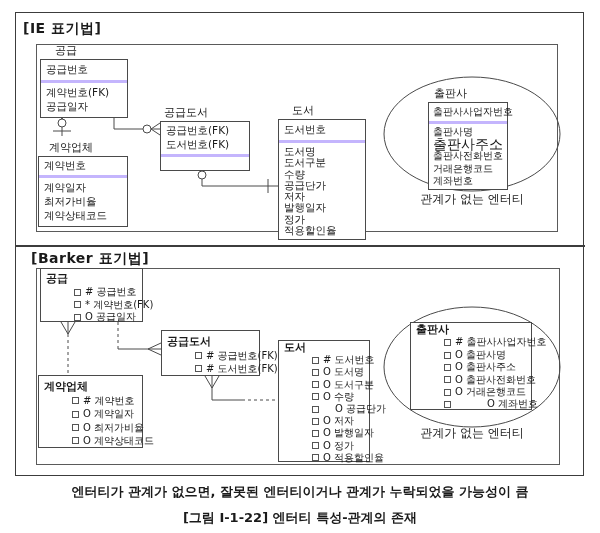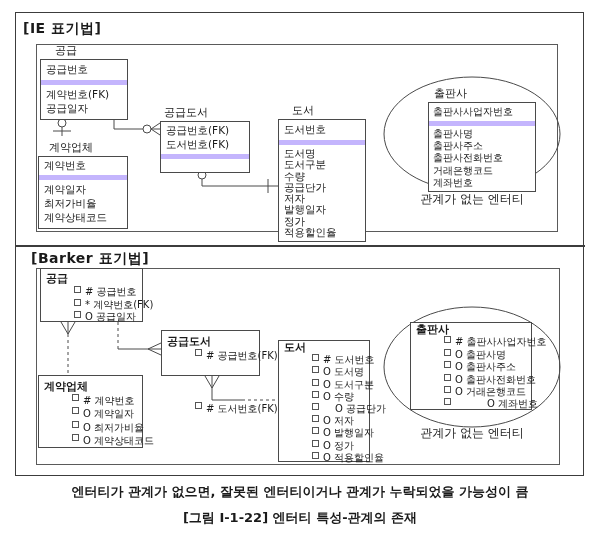--- a/index.html
+++ b/index.html
@@ -13,28 +13,28 @@
   .ie-frame{left:36px;top:44px;width:522px;height:188px;}
   .bk-frame{left:36px;top:268px;width:524px;height:197px;}
   .panel-label{font-weight:bold;font-size:14px;letter-spacing:.5px;z-index:3;background:#fff;padding:0 3px;}
   
   .wires{left:0;top:0;z-index:2;}
   
   .ie-ent{position:absolute;z-index:3;}
   .ent-label{font-size:11px;line-height:12px;display:inline-block;background:#fff;padding:0 2px;position:relative;top:-1px;white-space:nowrap;}
   .ent-label.nobg{background:transparent;}
   .ebox{border:1px solid #4a4a4a;background:#fff;box-sizing:border-box;}
-  .ehead{border-bottom:5px solid #c4b5fd;padding:3px 5px 3px;box-sizing:border-box;}
+  .ehead{border-bottom:3px solid #c4b5fd;padding:3px 5px 3px;box-sizing:border-box;}
   .ebody{padding:3px 5px;box-sizing:border-box;}
   .irow{font-size:10.5px;white-space:nowrap;}
   
   .bk-ent{position:absolute;border:1px solid #4a4a4a;background:#fff;box-sizing:border-box;
           padding:2px 5px;z-index:3;}
   .bk-title{font-weight:bold;font-size:11px;white-space:nowrap;}
-  .brow{display:flex;gap:4px;font-size:10px;white-space:nowrap;padding-left:28px;}
+  .brow{display:flex;align-items:center;gap:4px;font-size:10px;white-space:nowrap;padding-left:28px;}
   .sq{width:7px;height:7px;border:1px solid #555;box-sizing:border-box;flex:none;display:inline-block;background:#fff;}
   .note-text{font-size:12px;white-space:nowrap;transform:translateX(-50%);z-index:3;}
   
   .caption{left:0;width:600px;text-align:center;font-weight:bold;font-size:13px;white-space:nowrap;}
 </style>
 </head>
 <body>
 
 <div class="stage">
 
@@ -172,27 +172,27 @@
         <div class="irow" style="line-height:11.3px;">저자</div>
         <div class="irow" style="line-height:11.3px;">발행일자</div>
         <div class="irow" style="line-height:11.3px;">정가</div>
         <div class="irow" style="line-height:11.3px;">적용할인율</div>
       </div>
     </div>
   </div>
 
   <div class="ie-ent" style="left:428px;top:83px;width:92px;">
     <div class="ent-label nobg" style="margin-left:4px;">출판사</div>
-    <div class="ebox" style="width:108px;">
+    <div class="ebox" style="width:80px;">
       <div class="ehead" style="padding:2px 4px;">
           <div class="irow" style="font-size:10px;">출판사사업자번호</div>
         </div>
       <div class="ebody" style="padding:2px 4px;">
         <div class="irow" style="line-height:12.2px;font-size:10px;">출판사명</div>
-        <div class="irow" style="line-height:12.2px;font-size:10px;">출판사주소</div>
+        <div class="irow" style="line-height:12.2px;font-size:14px;">출판사주소</div>
         <div class="irow" style="line-height:12.2px;font-size:10px;">출판사전화번호</div>
         <div class="irow" style="line-height:12.2px;font-size:10px;">거래은행코드</div>
         <div class="irow" style="line-height:12.2px;font-size:10px;">계좌번호</div>
       </div>
     </div>
   </div>
 
   <div class="abs note-text" style="left:472px;top:191px;">관계가 없는 엔터티</div>
 
   <div class="bk-ent" style="left:40px;top:268px;width:103px;height:54px;">
@@ -210,21 +210,21 @@
         <span>O 공급일자</span>
       </div>
   </div>
 
   <div class="bk-ent" style="left:161px;top:330px;width:99px;height:46px;padding-top:3px;">
     <div class="bk-title">공급도서</div>
     <div class="brow" style="line-height:13px;">
         <span class="sq"></span>
         <span># 공급번호(FK)</span>
       </div>
-    <div class="brow" style="line-height:13px;margin-top:40px;">
+    <div class="brow" style="line-height:13px;">
         <span class="sq"></span>
         <span># 도서번호(FK)</span>
       </div>
   </div>
 
   <div class="bk-ent" style="left:38px;top:375px;width:105px;height:73px;padding-top:4px;">
     <div class="bk-title" style="line-height:14px;">계약업체</div>
     <div class="brow" style="line-height:13.4px;">
         <span class="sq"></span>
         <span># 계약번호</span>

